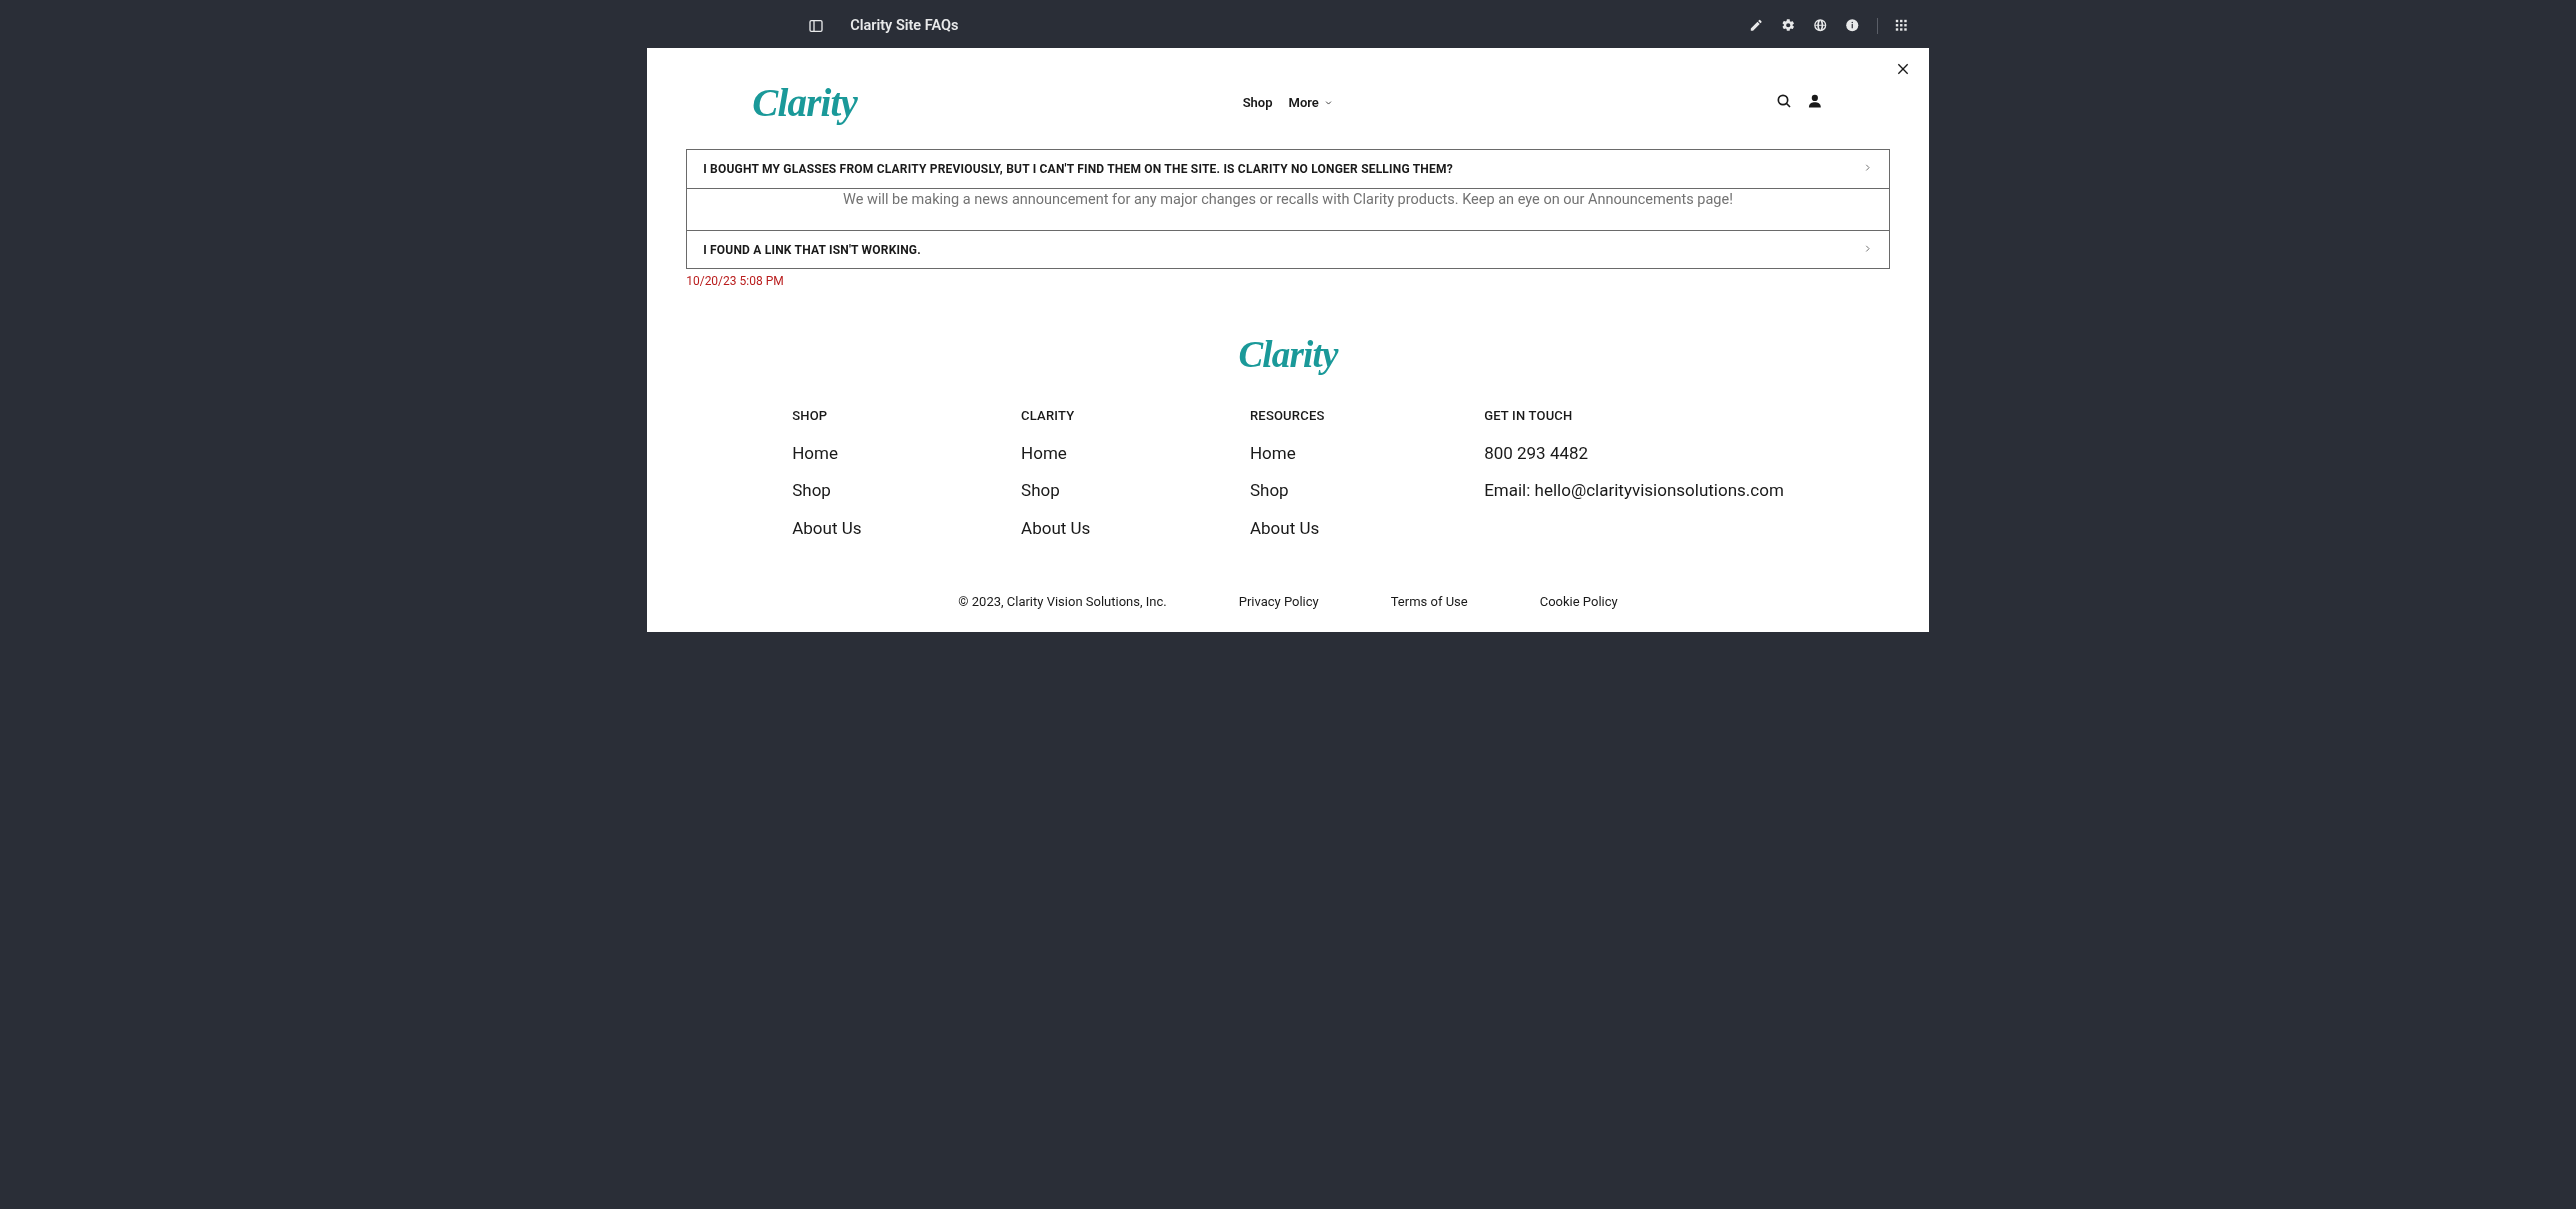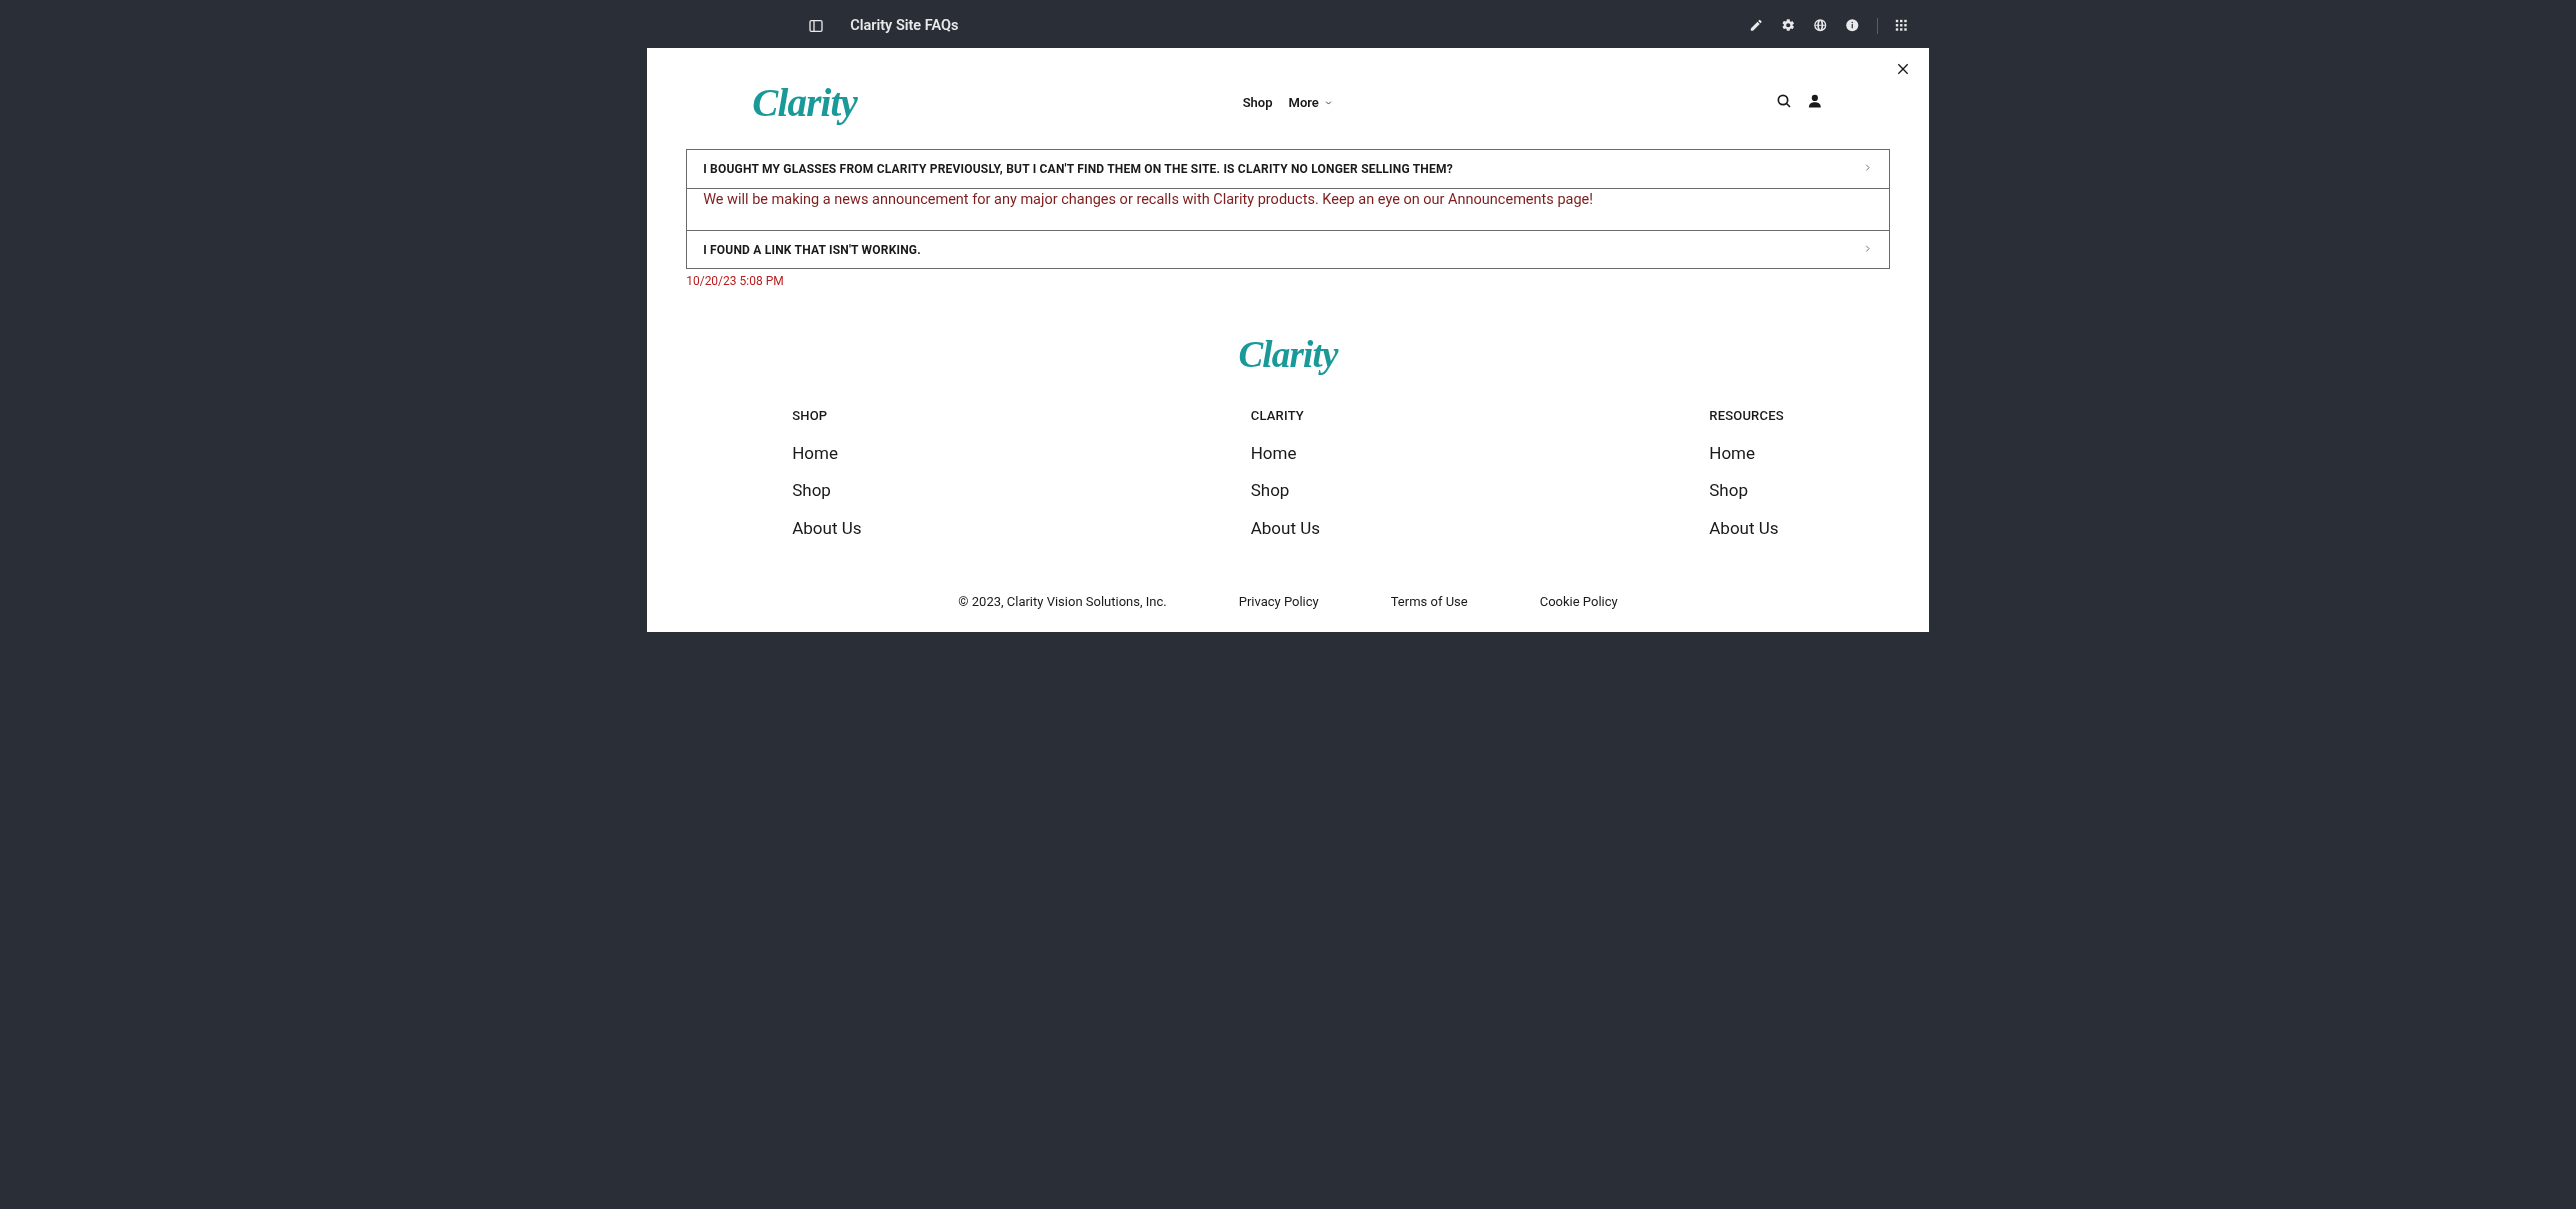--- a/index.html
+++ b/index.html
@@ -22,21 +22,21 @@
 .main-nav { position: absolute; left: 50%; transform: translateX(-50%); display: flex; gap: 16px; align-items: center; }
 .nav-item { font-size: 13px; font-weight: 600; color: #1a1a1a; cursor: pointer; display: flex; align-items: center; gap: 4.8px; }
 .header-actions { margin-left: auto; display: flex; gap: 14.5px; align-items: center; }
 .header-icon { cursor: pointer; }
 .accordion { margin: 0 39px; border: 0.8px solid #6a6a6a; border-radius: 0; overflow: hidden; }
 .acc-item { border-bottom: 0.8px solid #6a6a6a; }
 .acc-item:last-child { border-bottom: none; }
 .acc-header { display: flex; align-items: center; justify-content: space-between; padding: 11.3px 16px; cursor: pointer; }
 .acc-title { font-size: 12px; font-weight: 700; color: #1a1a1a; text-transform: uppercase; letter-spacing: 0.2px; }
 .acc-chevron svg { width: 11.3px; height: 11.3px; stroke: #6a6a6a; stroke-width: 2; fill: none; }
-.acc-body { padding: 0 16px 19.3px; font-size: 14.5px; color: #7f1d1d; line-height: 1.5; }
+.acc-body { padding: 0 16px 19.3px; font-size: 14.5px; color: #737373; line-height: 1.5; text-align: center; }
 .timestamp { margin: 4.8px 39px 0; font-size: 12px; color: #b91c1c; }
 .footer-logo { text-align: center; margin-top: 45px; }
 .footer-logo .brand { font-size: 37px; }
 .footer-cols { display: flex; justify-content: space-between; padding: 32px 145px 24px; gap: 32px; }
 .footer-col h4 { font-size: 13px; font-weight: 500; color: #1a1a1a; margin-bottom: 19.3px; letter-spacing: 0.2px; }
 .footer-col a, .footer-col div { display: block; font-size: 17px; color: #1a1a1a; text-decoration: none; margin-bottom: 17.7px; cursor: pointer; }
 .footer-bottom { display: flex; justify-content: center; gap: 72px; padding: 14.5px 0 22.5px; font-size: 13px; color: #1a1a1a; }
 .footer-bottom span { cursor: pointer; }
 .footer-bottom span:first-child { cursor: default; }
 </style>
@@ -171,20 +171,25 @@
         <a>Home</a>
         <a>Shop</a>
         <a>About Us</a>
       </div>
       <div class="footer-col">
         <h4>RESOURCES</h4>
         <a>Home</a>
         <a>Shop</a>
         <a>About Us</a>
       </div>
+      <div class="footer-col">
+        <h4>GET IN TOUCH</h4>
+        <div>800 293 4482</div>
+        <div>Email: hello@clarityvisionsolutions.com</div>
+      </div>
     </div>
 
     <div class="footer-bottom">
       <span>© 2023, Clarity Vision Solutions, Inc.</span>
       <span>Privacy Policy</span>
       <span>Terms of Use</span>
       <span>Cookie Policy</span>
     </div>
   </div>
 </div>

